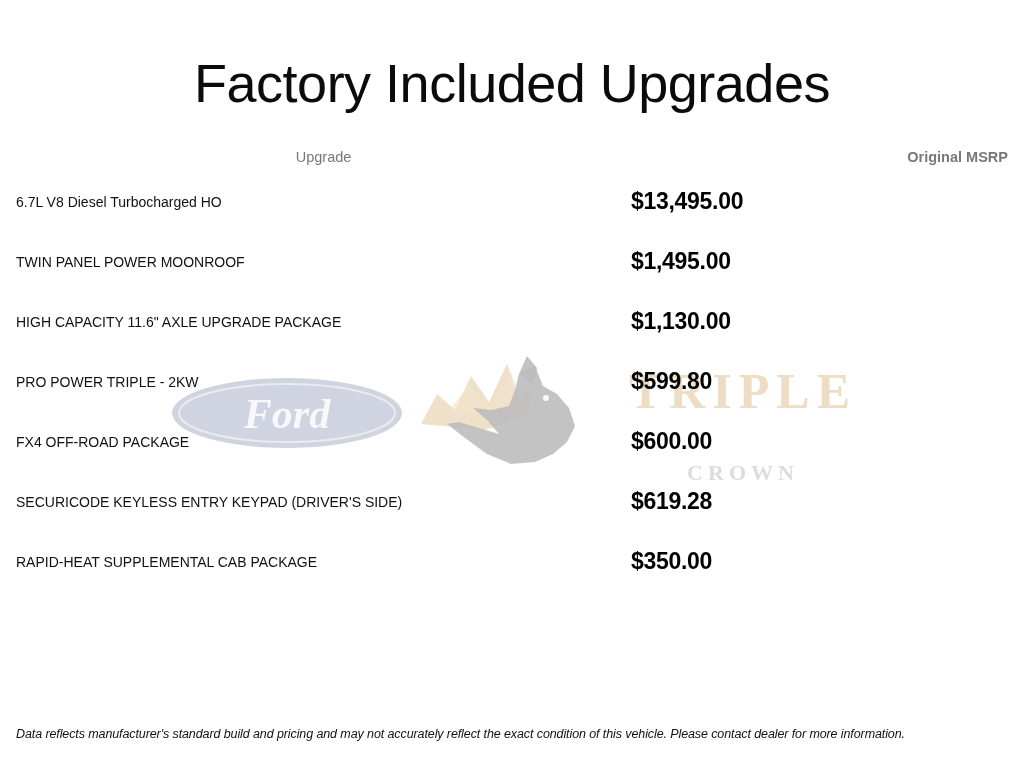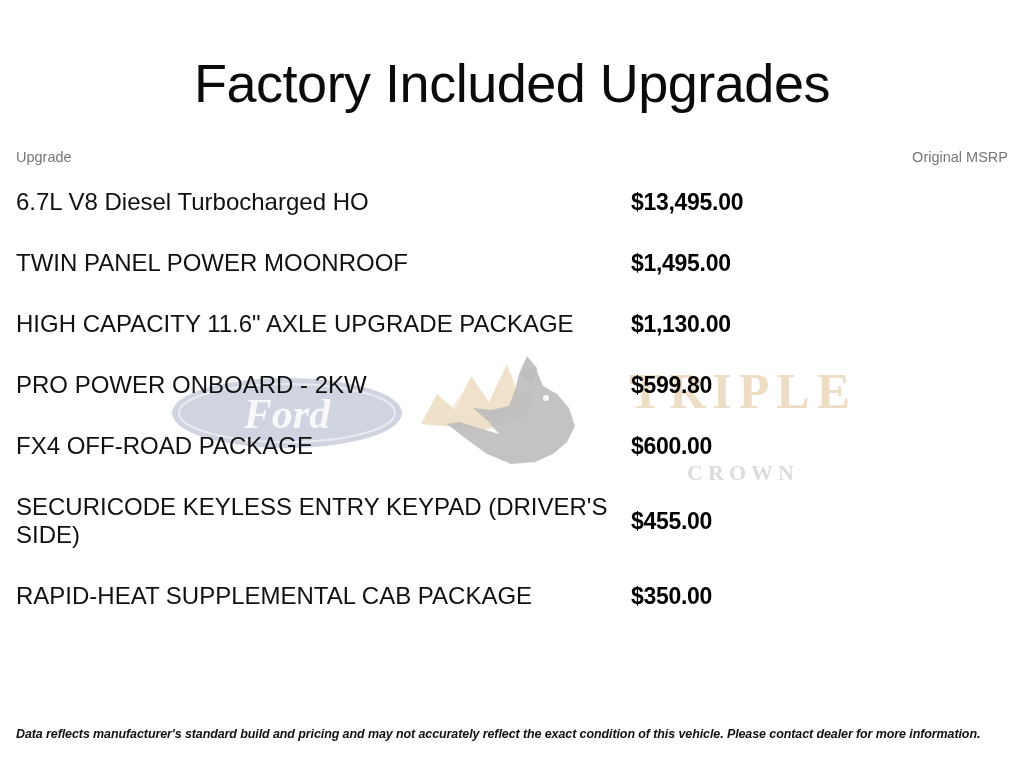--- a/index.html
+++ b/index.html
@@ -97,29 +97,30 @@
     z-index: 2;
     width: 100%;
     border-collapse: collapse;
     margin-top: 36px;
     table-layout: fixed;
   }
   .upgrade-table th {
     font-weight: 400;
     font-size: 14.5px;
     color: #787878;
-    text-align: left;
+    text-align: center;
     padding: 0 0 6px 0;
     vertical-align: bottom;
   }
   .upgrade-table th.msrp-head {
     text-align: right;
+    font-weight: bold;
   }
   .upgrade-table td {
-    font-size: 24px;
+    font-size: 14px;
     font-weight: 400;
     color: #111111;
     padding: 17px 0 16px 0;
     vertical-align: middle;
     background: transparent;
   }
   .upgrade-table td.price {
     font-size: 23px;
     font-weight: 700;
     letter-spacing: -0.3px;
@@ -131,21 +132,21 @@
 
   
   .disclaimer {
     position: absolute;
     left: 16px;
     right: 16px;
     top: 708px;
     z-index: 2;
     font-size: 12.5px;
     font-style: italic;
-    font-weight: 700;
+    font-weight: 400;
     color: #111111;
     line-height: 1.3;
     letter-spacing: -0.1px;
   }
 </style>
 </head>
 <body>
 
 <div class="page">
 
@@ -197,30 +198,30 @@
       </tr>
       <tr>
         <td class="name">TWIN PANEL POWER MOONROOF</td>
         <td class="price">$1,495.00</td>
       </tr>
       <tr>
         <td class="name">HIGH CAPACITY 11.6" AXLE UPGRADE PACKAGE</td>
         <td class="price">$1,130.00</td>
       </tr>
       <tr>
-        <td class="name">PRO POWER ONBOARD - 2KW</td>
+        <td class="name">PRO POWER TRIPLE - 2KW</td>
         <td class="price">$599.80</td>
       </tr>
       <tr>
         <td class="name">FX4 OFF-ROAD PACKAGE</td>
         <td class="price">$600.00</td>
       </tr>
       <tr>
         <td class="name">SECURICODE KEYLESS ENTRY KEYPAD (DRIVER'S SIDE)</td>
-        <td class="price">$455.00</td>
+        <td class="price">$619.28</td>
       </tr>
       <tr>
         <td class="name">RAPID-HEAT SUPPLEMENTAL CAB PACKAGE</td>
         <td class="price">$350.00</td>
       </tr>
     </tbody>
   </table>
 
   <div class="disclaimer">Data reflects manufacturer's standard build and pricing and may not accurately reflect the exact condition of this vehicle. Please contact dealer for more information.</div>
 

